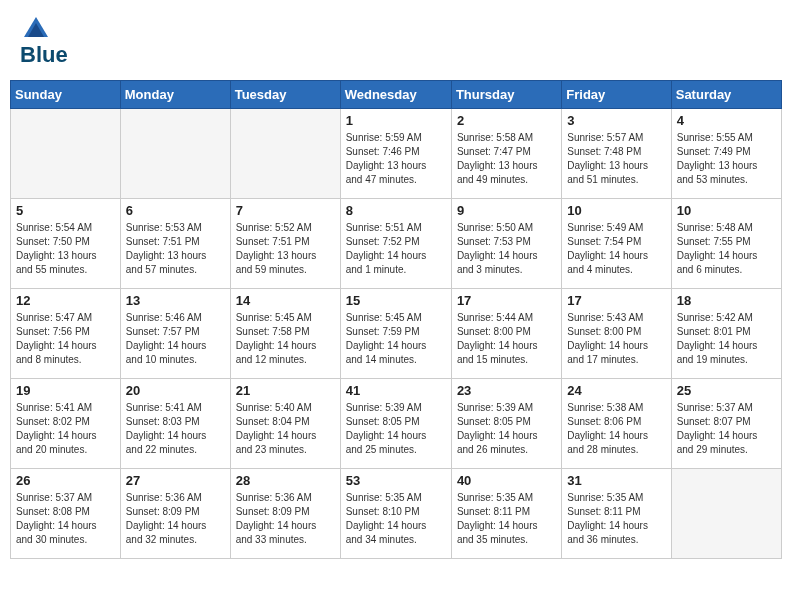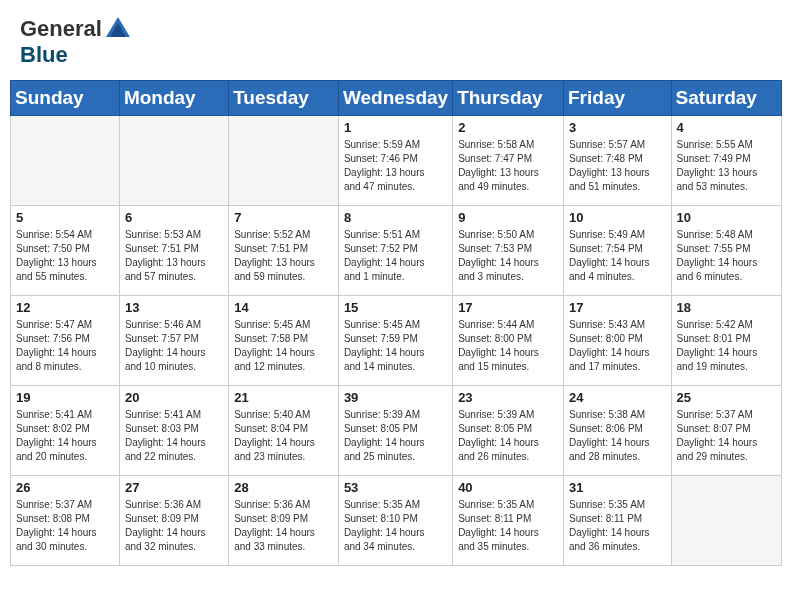--- a/index.html
+++ b/index.html
@@ -46,21 +46,21 @@
       color: #444;
     }
     .calendar {
       width: 100%;
       border-collapse: collapse;
       border: 1px solid #ccc;
     }
     .calendar th {
       background: #2b6cb8;
       color: #fff;
-      font-size: 19px;
+      font-size: 13px;
       font-weight: bold;
       padding: 6px 4px;
       text-align: left;
       border: 1px solid #1e5294;
     }
     .calendar td {
       border: 1px solid #ccc;
       vertical-align: top;
       padding: 4px 5px;
       width: 113px;
@@ -87,23 +87,20 @@
       height: 90px;
     }
   </style>
 </head>
 <body>
 
 <div class="header">
   <div class="logo">
     <div>
       <div style="display:flex;align-items:center;">
-        <span class="logo-text">
-          <span class="logo-general">General</span>
-        </span>
         <svg class="logo-icon" viewBox="0 0 28 28">
           <polygon points="14,2 26,22 2,22" fill="#2b6cb8"></polygon>
           <polygon points="14,8 22,22 6,22" fill="#1a4a8a"></polygon>
         </svg>
       </div>
       <div>
         <span class="logo-text logo-blue">Blue</span>
       </div>
     </div>
   </div>
@@ -214,21 +211,21 @@
         </td>
         <td>
           <div class="day-number">20</div>
           <div class="day-info">Sunrise: 5:41 AM<br>Sunset: 8:03 PM<br>Daylight: 14 hours<br>and 22 minutes.</div>
         </td>
         <td>
           <div class="day-number">21</div>
           <div class="day-info">Sunrise: 5:40 AM<br>Sunset: 8:04 PM<br>Daylight: 14 hours<br>and 23 minutes.</div>
         </td>
         <td>
-          <div class="day-number">39</div>
+          <div class="day-number">41</div>
           <div class="day-info">Sunrise: 5:39 AM<br>Sunset: 8:05 PM<br>Daylight: 14 hours<br>and 25 minutes.</div>
         </td>
         <td>
           <div class="day-number">23</div>
           <div class="day-info">Sunrise: 5:39 AM<br>Sunset: 8:05 PM<br>Daylight: 14 hours<br>and 26 minutes.</div>
         </td>
         <td>
           <div class="day-number">24</div>
           <div class="day-info">Sunrise: 5:38 AM<br>Sunset: 8:06 PM<br>Daylight: 14 hours<br>and 28 minutes.</div>
         </td>

